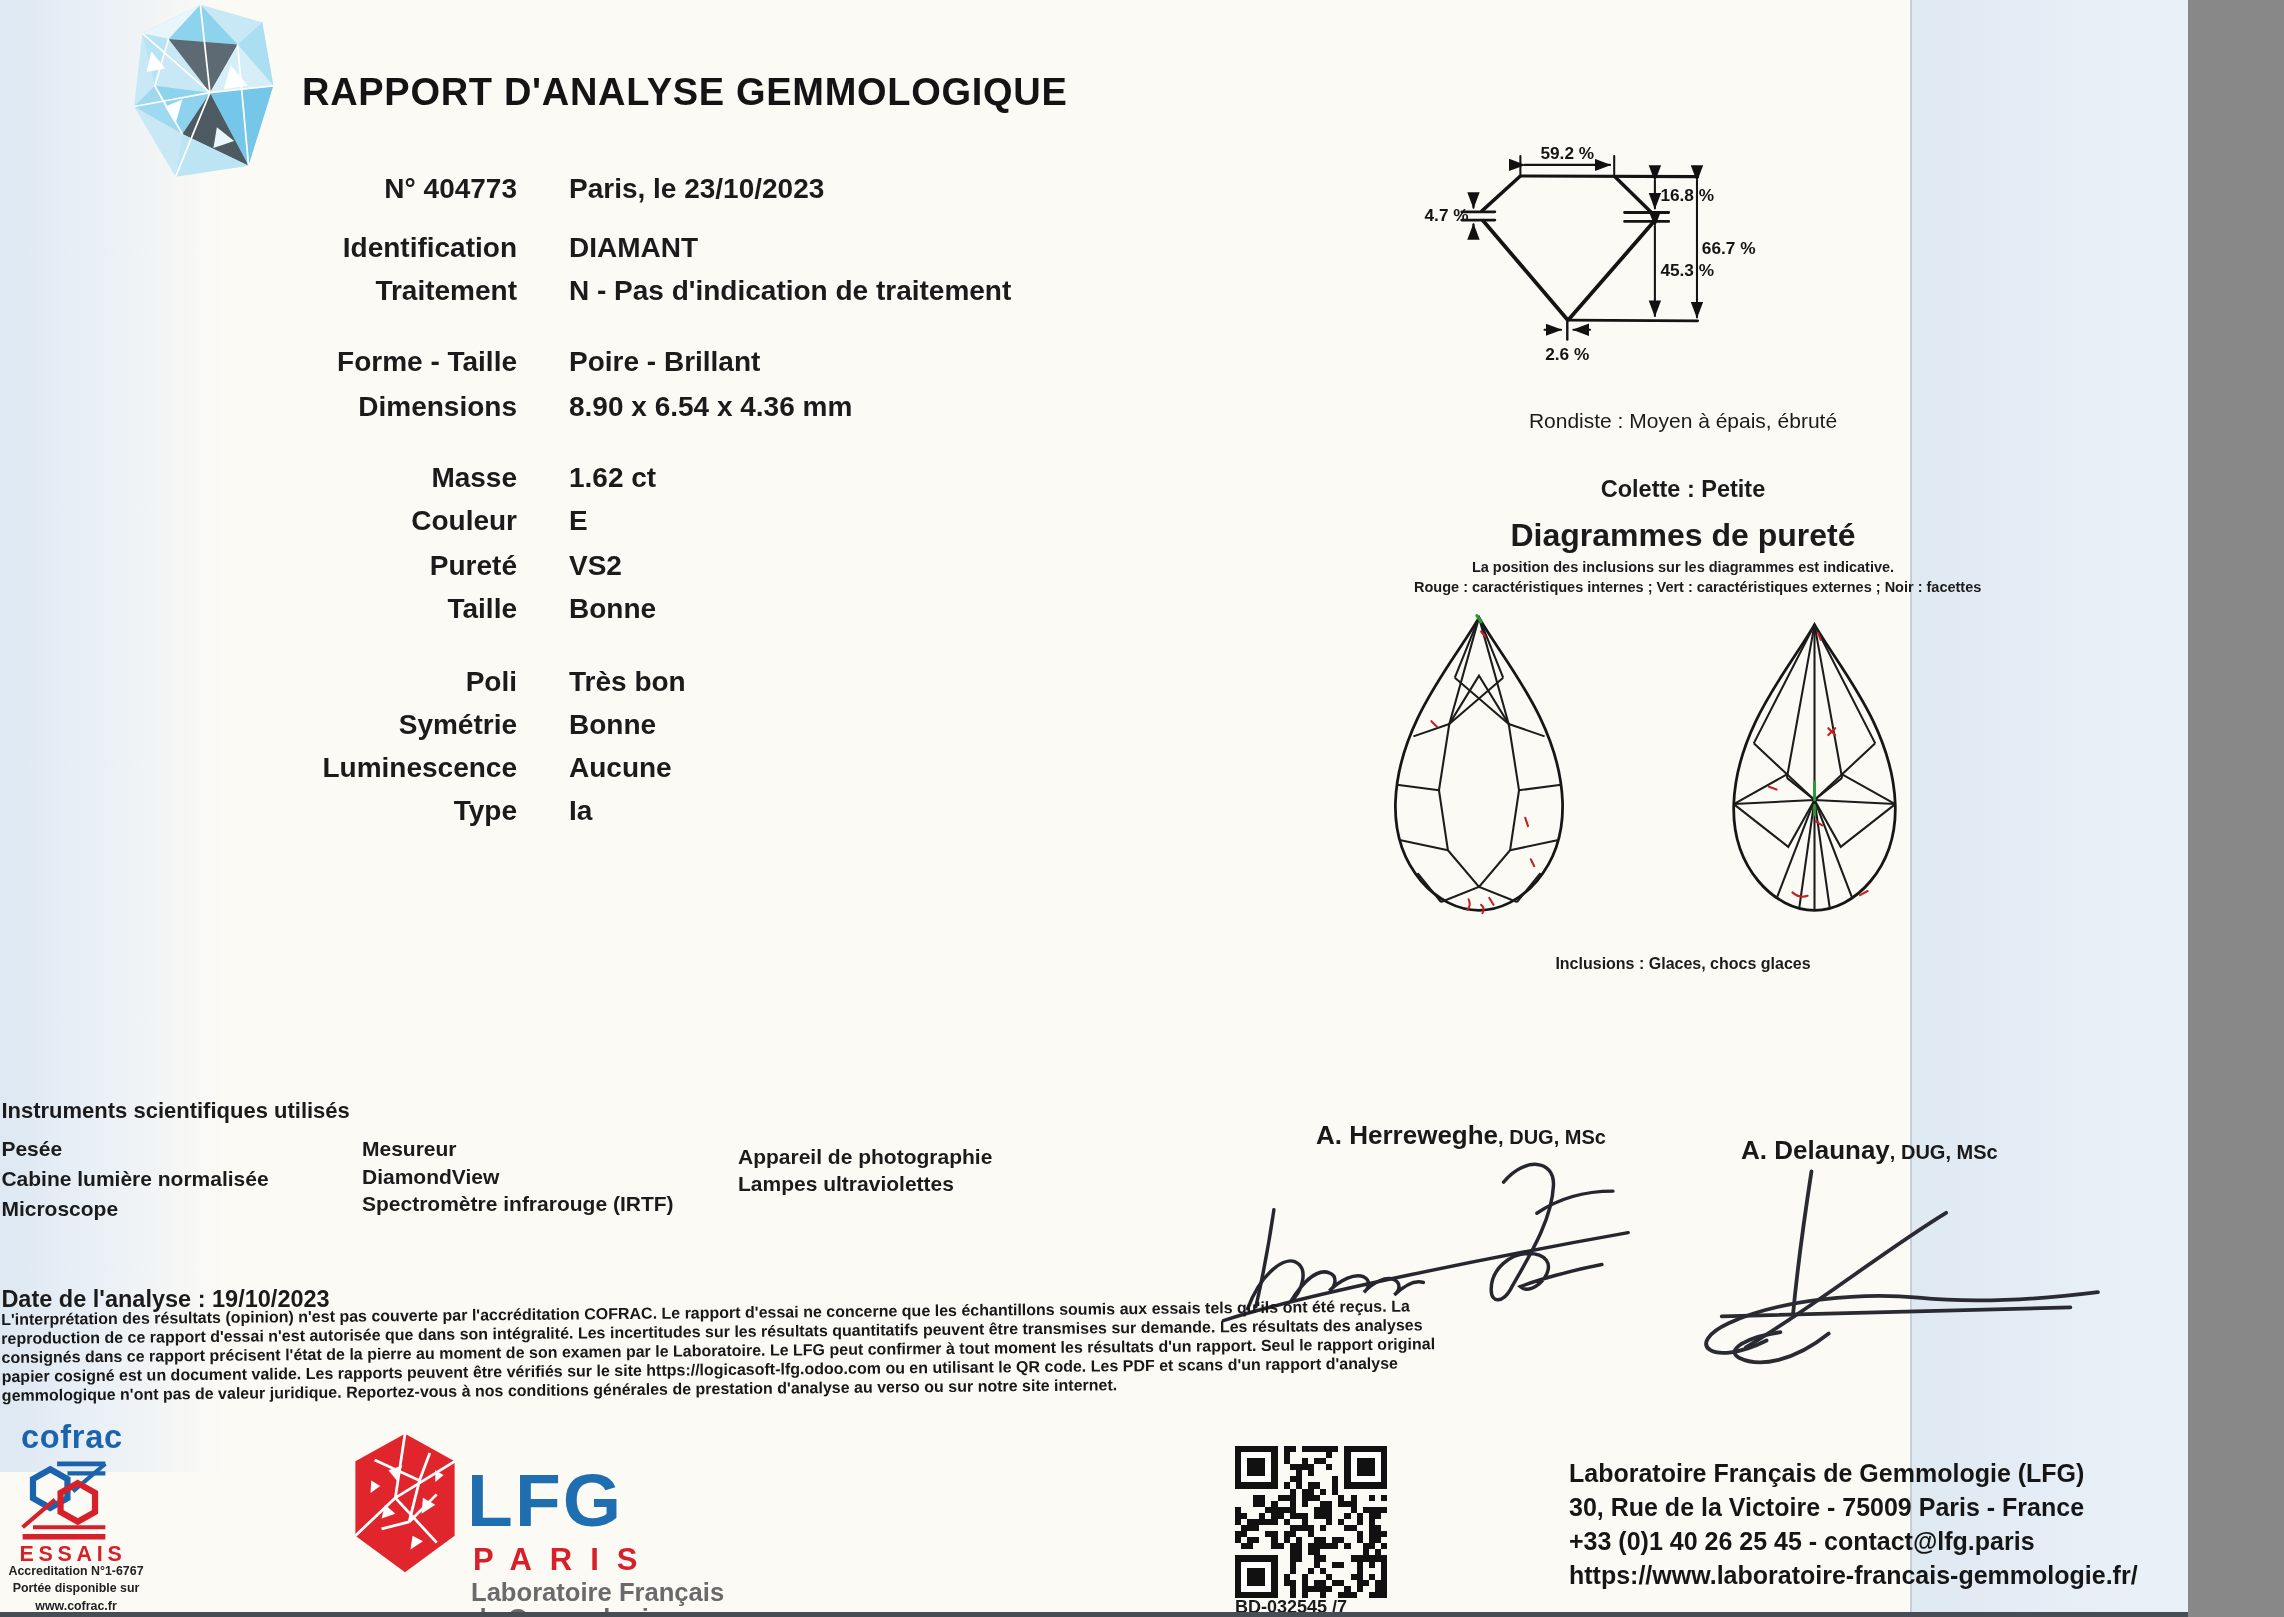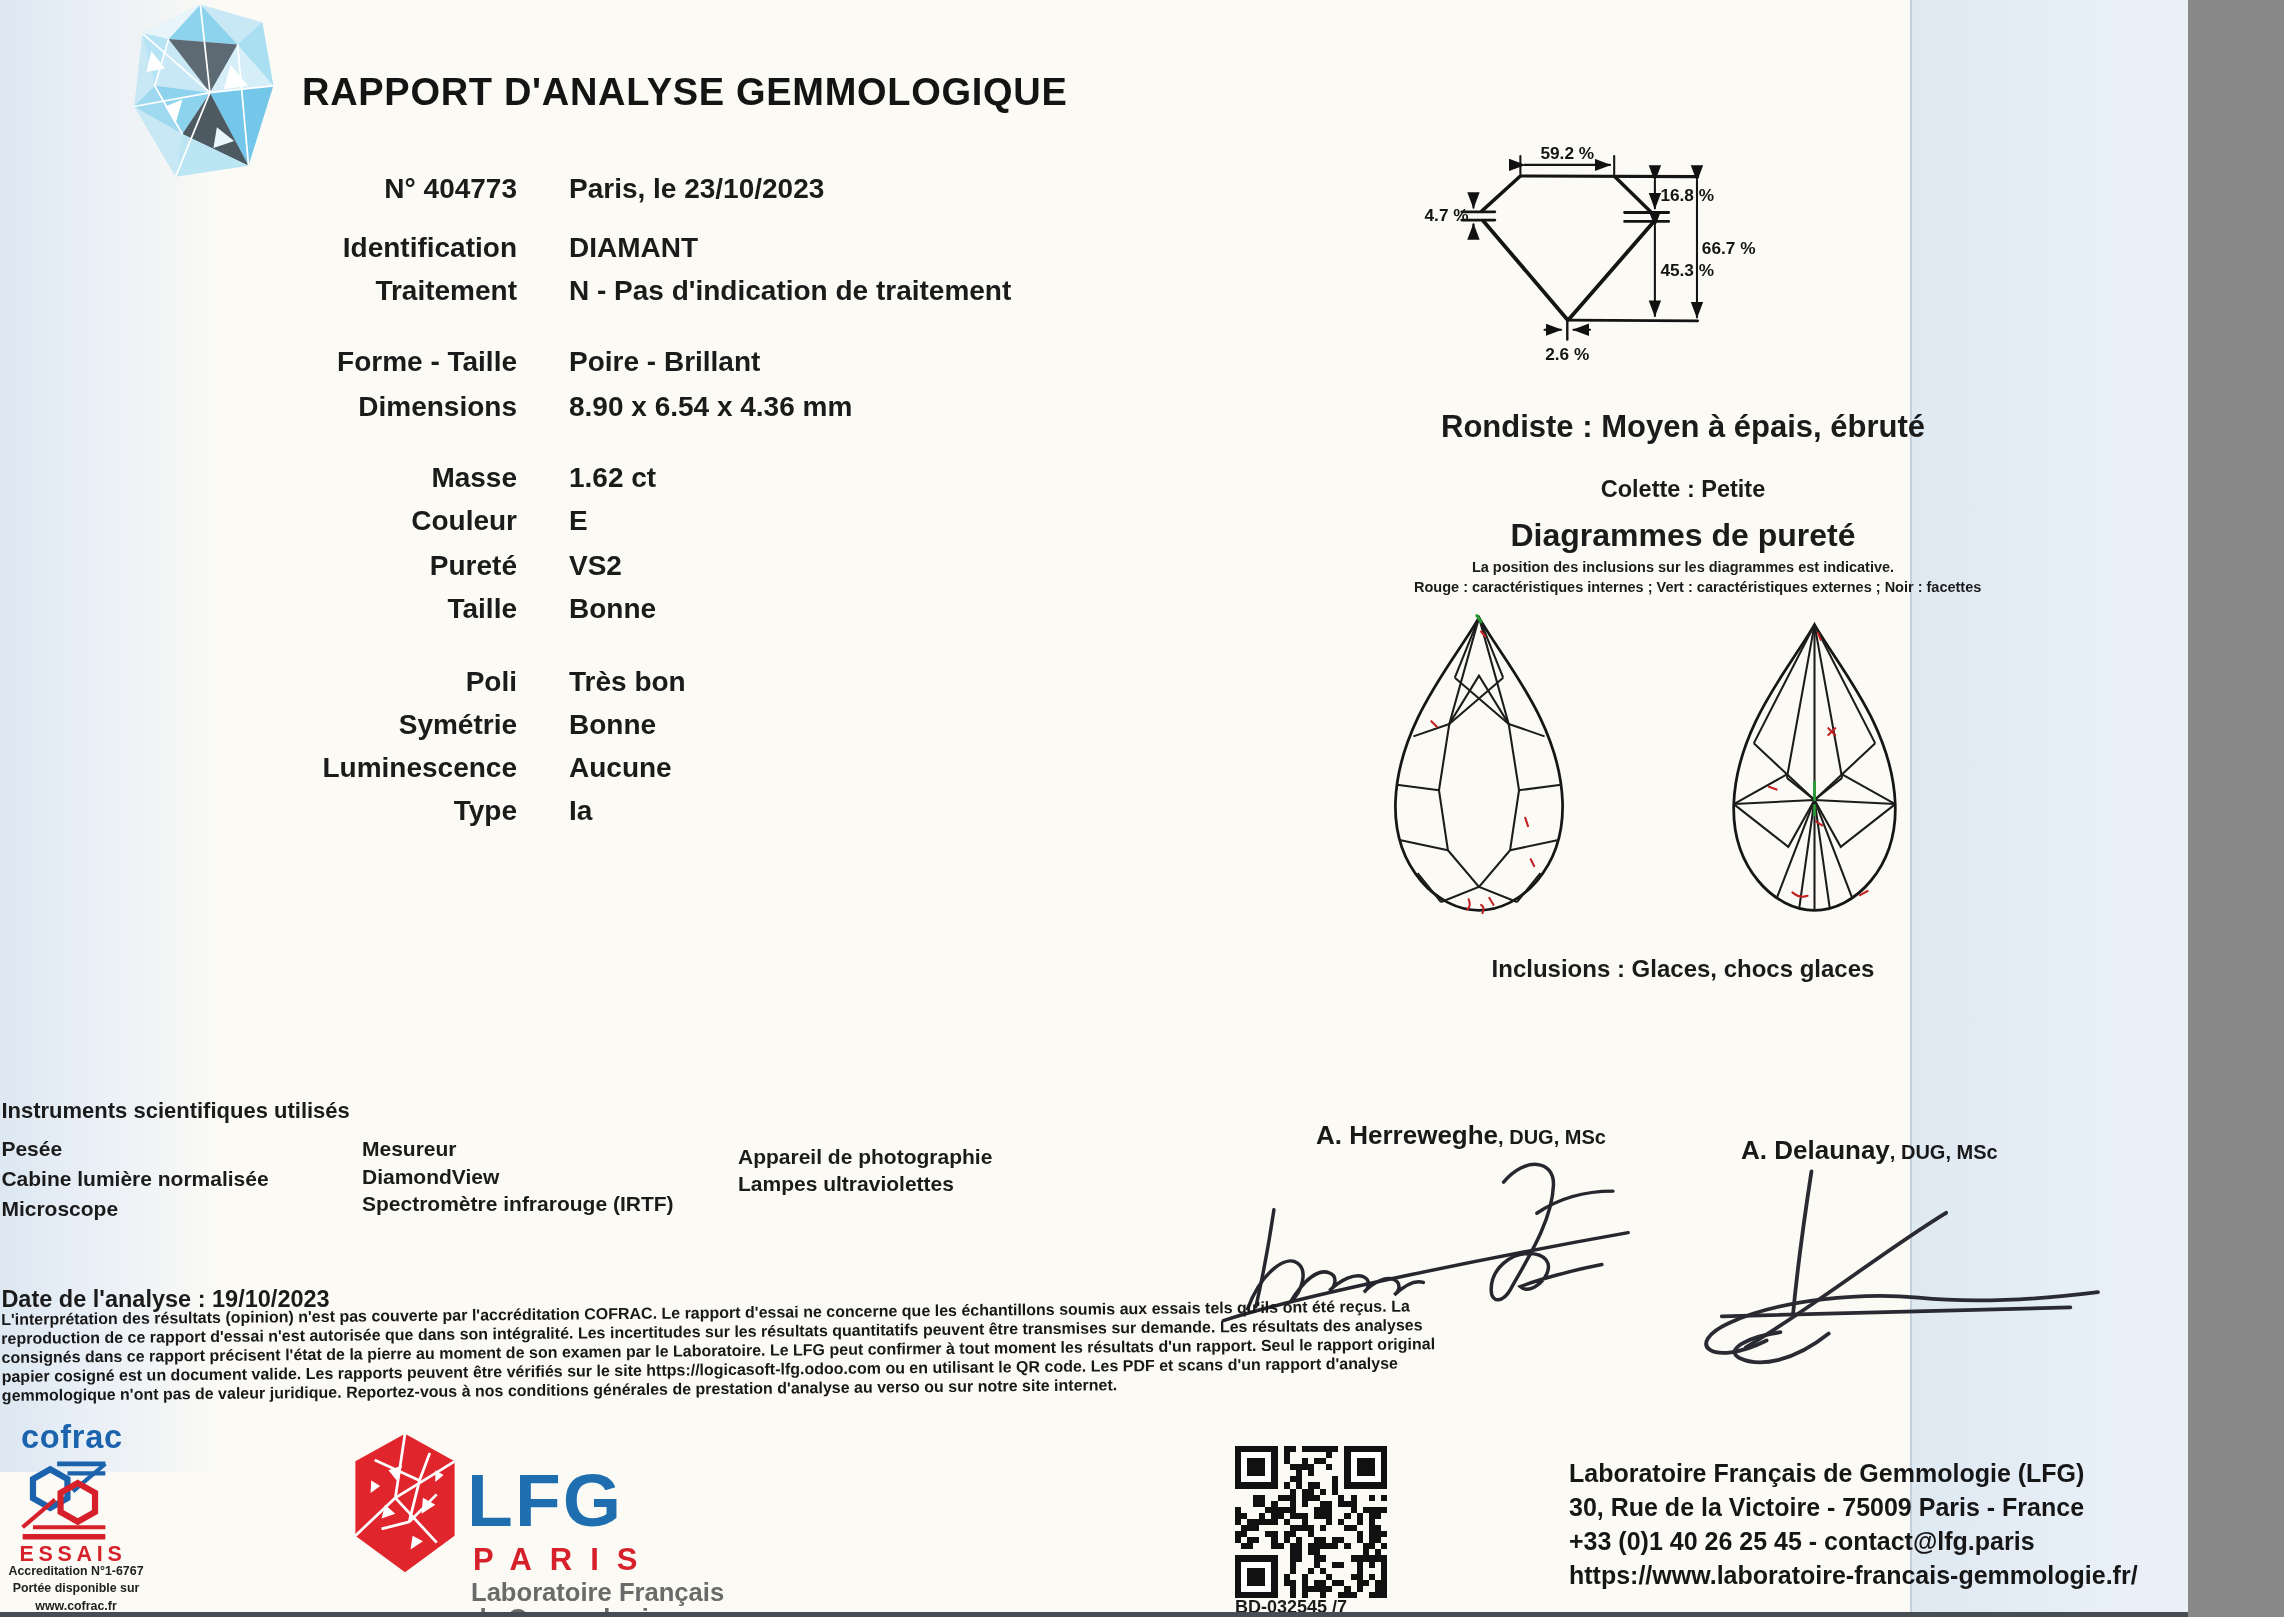--- a/index.html
+++ b/index.html
@@ -16,26 +16,26 @@
   .title{position:absolute;left:302px;top:71px;font-size:38px;font-weight:700;letter-spacing:0.7px;color:#141414;white-space:nowrap;}
   
   .frow{position:absolute;left:0;width:1051px;height:36px;margin-left:40px;}
   .flab{position:absolute;right:574px;top:0;font-size:28px;font-weight:700;white-space:nowrap;}
   .fval{position:absolute;left:529px;top:0;font-size:28px;font-weight:700;white-space:nowrap;}
   .flab-sm{position:absolute;right:574px;top:5.5px;font-size:21.4px;font-weight:700;white-space:nowrap;}
   .fval-sm{position:absolute;left:529px;top:2.8px;font-size:23px;font-weight:600;white-space:nowrap;}
   
   .rcenter{position:absolute;left:1441px;width:484px;text-align:center;white-space:nowrap;}
   .prop-title{top:95px;font-size:32px;font-weight:700;}
-  .rondiste{top:409px;font-size:31px;font-weight:700;}
+  .rondiste{top:409px;font-size:21px;font-weight:400;}
   .colette{top:444px;font-size:23.5px;font-weight:700;margin-top:32px;}
   .purity-title{top:517px;font-size:32px;font-weight:700;}
   .purity-note1{top:559px;font-size:14.5px;font-weight:700;}
   .purity-note2{top:579px;font-size:14.5px;font-weight:700;left:1414px;width:539px;}
-  .inclusions{top:955px;font-size:24px;font-weight:700;}
+  .inclusions{top:955px;font-size:16px;font-weight:700;}
   
   .signame{position:absolute;white-space:nowrap;font-weight:700;font-size:26px;color:#191919;}
   .signame .suf{font-size:20px;font-weight:700;}
   
   .instr-h{position:absolute;left:1.4px;top:1098px;font-size:22px;font-weight:700;white-space:nowrap;}
   .instr{position:absolute;font-size:21px;font-weight:600;white-space:nowrap;}
   
   .adate{position:absolute;left:1.4px;top:1286px;font-size:23.5px;font-weight:700;white-space:nowrap;}
   .disc{position:absolute;left:1.4px;top:1311px;width:1078px;font-size:16px;font-weight:600;
         transform:rotate(-0.55deg);transform-origin:left top;color:#181818;}

